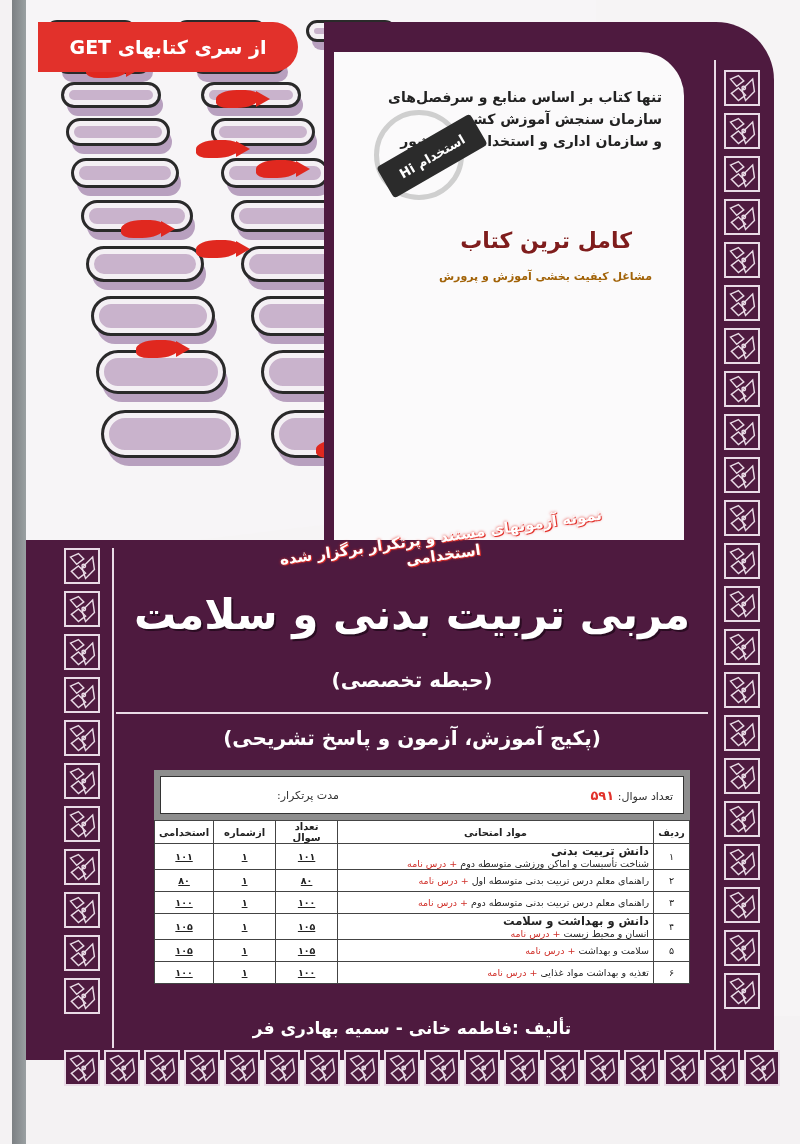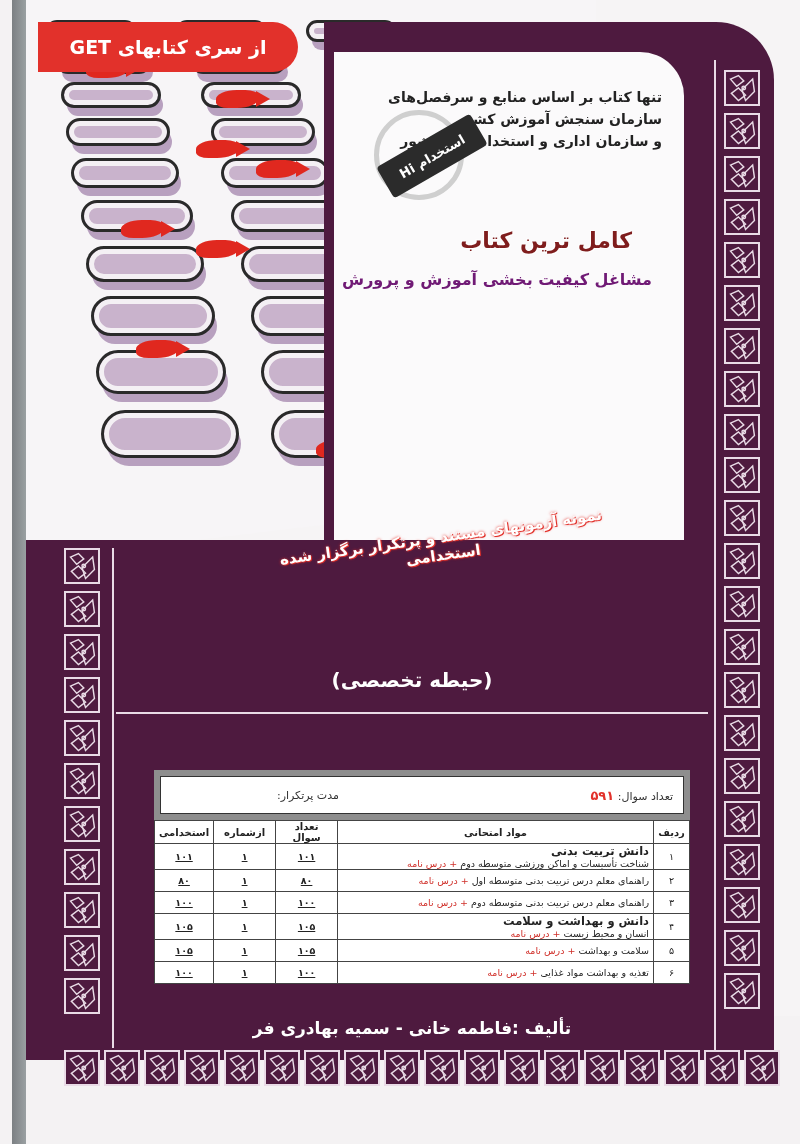--- a/index.html
+++ b/index.html
@@ -21,21 +21,21 @@
   .series-banner { position: absolute; left: 26px; top: 22px; width: 260px; height: 50px; background: #e2312b; border-radius: 0 26px 26px 0; display: flex; align-items: center; justify-content: center; }
   .series-banner span { color: #fff; font-weight: bold; font-size: 19px; direction: rtl; }
   
   .tile { position: absolute; width: 36px; height: 36px; border: 2px solid #e9dbe6; background: #4e1a3f; }
   .tile svg { width: 100%; height: 100%; display: block; }
   .vline { position: absolute; width: 2px; background: #e9dbe6; }
   
   .tagline { position: absolute; right: 150px; top: 86px; width: 330px; text-align: right; direction: rtl; font-size: 14px; font-weight: bold; color: #222; line-height: 22px; }
   .brand-title { position: absolute; right: 160px; top: 176px; font-size: 38px; font-weight: bold; color: #e2312b; direction: rtl; text-shadow: 0 0 2px #fff, 2px 2px 0 #5a1a1a; }
   .brand-sub { position: absolute; right: 180px; top: 228px; font-size: 22px; font-weight: bold; color: #7f1d1d; direction: rtl; text-shadow: 1px 1px 0 #fff, -1px -1px 0 #fff; }
-  .brand-sub2 { position: absolute; right: 160px; top: 270px; font-size: 16px; font-weight: bold; color: #701a75; direction: rtl; }
+  .brand-sub2 { position: absolute; right: 160px; top: 270px; font-size: 11px; font-weight: bold; color: #a16207; direction: rtl; }
   
   .stamp { position: absolute; left: 362px; top: 110px; width: 90px; height: 90px; border: 5px solid #cfcfcf; border-radius: 50%; }
   .stamp-tag { position: absolute; left: 366px; top: 138px; width: 108px; height: 36px; background: #2b2b2b; transform: rotate(-30deg); display: flex; align-items: center; justify-content: center; border-radius: 4px; }
   .stamp-tag span { color: #fff; font-size: 13px; font-weight: bold; }
   
   .exam-subtitle { position: absolute; left: 250px; top: 528px; width: 360px; text-align: center; font-size: 15px; font-weight: bold; color: #fff; direction: rtl; transform: rotate(-8deg); text-shadow: 0 0 3px #e2312b, 1px 1px 0 #e2312b; }
   .main-title { position: absolute; left: 110px; top: 590px; width: 580px; text-align: center; font-size: 42px; font-weight: bold; color: #fff; direction: rtl; text-shadow: 2px 2px 0 #2a0c22; }
   .field-label { position: absolute; left: 110px; top: 668px; width: 580px; text-align: center; font-size: 20px; font-weight: bold; color: #fff; direction: rtl; }
   .divider { position: absolute; left: 104px; top: 712px; width: 592px; height: 2px; background: #e9dbe6; }
   .package { position: absolute; left: 110px; top: 726px; width: 580px; text-align: center; font-size: 20px; font-weight: bold; color: #fff; direction: rtl; }
@@ -637,22 +637,24 @@
 
   <div class="stamp"></div>
   <div class="stamp-tag">
     <span>Hi استخدام</span>
   </div>
 
   <div class="brand-sub">کامل ترین کتاب</div>
   <div class="brand-sub2">مشاغل کیفیت بخشی آموزش و پرورش</div>
 
   <div class="exam-subtitle">نمونه آزمونهای مستند و پرتکرار برگزار شده استخدامی</div>
+  <div class="main-title">مربی تربیت بدنی و سلامت</div>
   <div class="field-label">(حیطه تخصصی)</div>
   <div class="divider"></div>
+  <div class="package">(پکیج آموزش، آزمون و پاسخ تشریحی)</div>
 
   <div class="info-box">
     <div class="info-inner">
       <div class="q">
         <span>تعداد سوال:</span>
         <b>۵۹۱</b>
       </div>
       <div class="d">مدت پرتکرار:</div>
     </div>
   </div>

